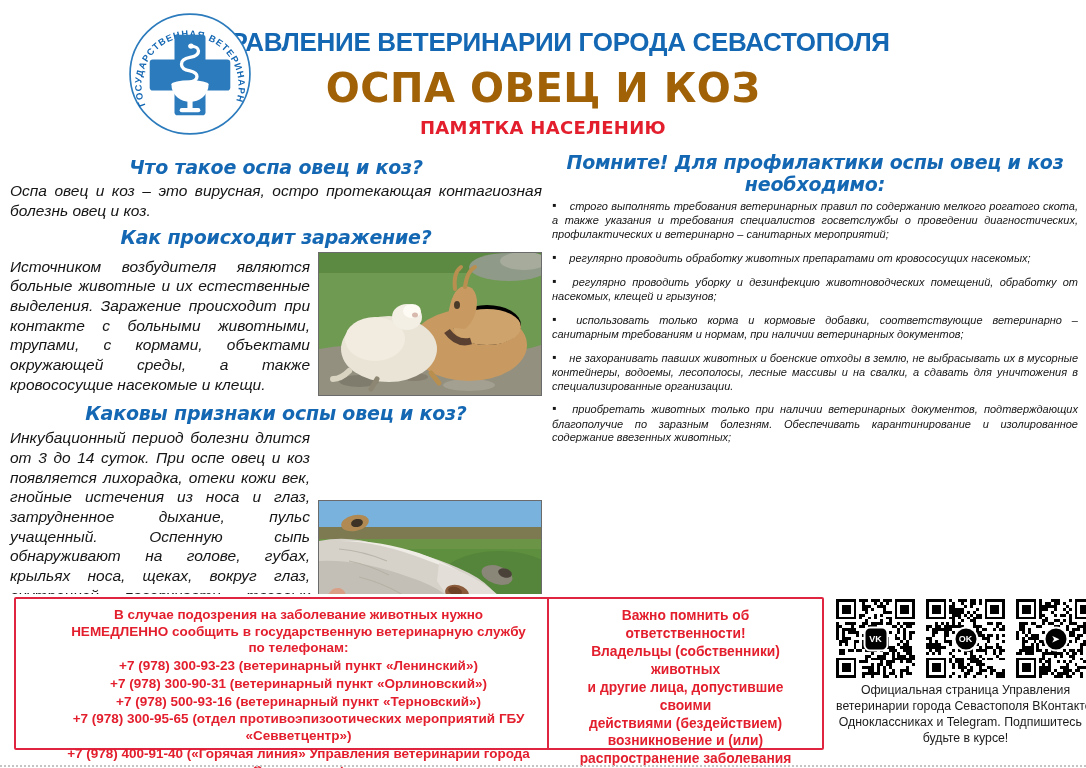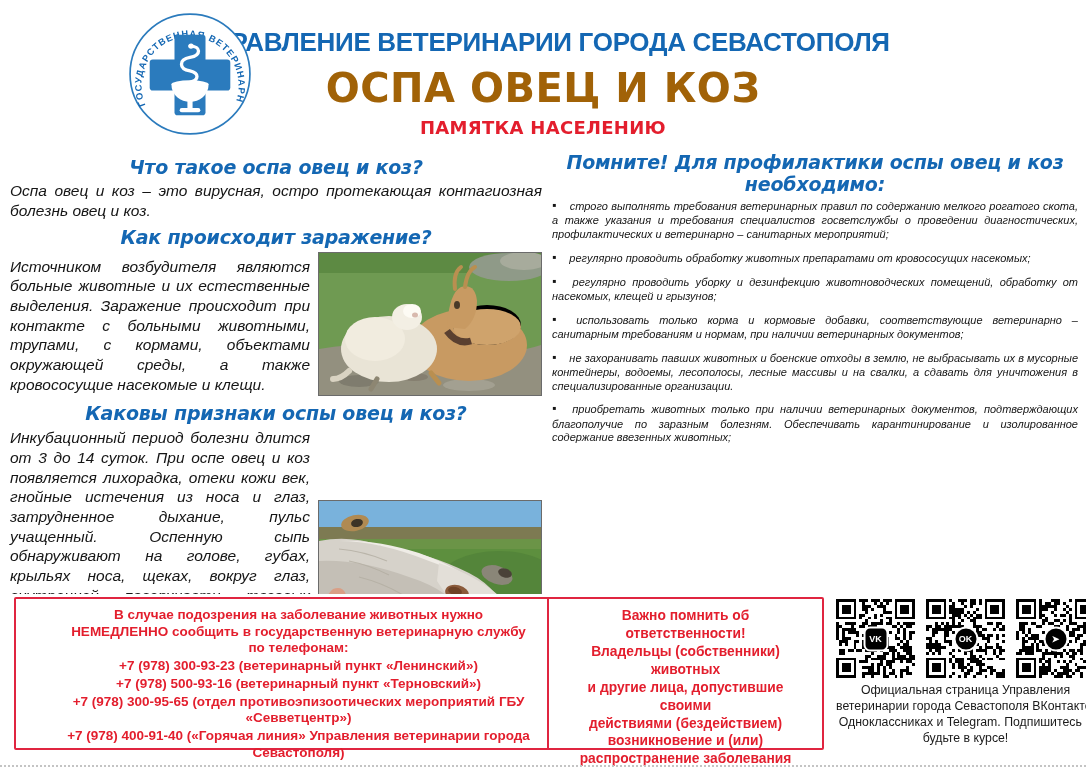--- a/index.html
+++ b/index.html
@@ -172,20 +172,21 @@
         </div>
     </div>
   </div>
 
   <div class="bottom">
     <div class="alert-box">
       <div class="cell phones">
         <div class="intro">В случае подозрения на заболевание животных нужно НЕМЕДЛЕННО сообщить в государственную ветеринарную службу по телефонам:</div>
         <div>
             <div class="phone-line">+7 (978) 300-93-23 (ветеринарный пункт «Ленинский»)</div>
+            <div class="phone-line">+7 (978) 300-90-31 (ветеринарный пункт «Орлиновский»)</div>
             <div class="phone-line">+7 (978) 500-93-16 (ветеринарный пункт «Терновский»)</div>
             <div class="phone-line">+7 (978) 300-95-65 (отдел противоэпизоотических мероприятий ГБУ «Севветцентр»)</div>
             <div class="phone-line">+7 (978) 400-91-40 («Горячая линия» Управления ветеринарии города Севастополя)</div>
           </div>
       </div>
       <div class="cell resp">
         <div>
             <div class="resp-line">Важно помнить об ответственности!</div>
             <div class="resp-line">Владельцы (собственники) животных</div>
             <div class="resp-line">и другие лица, допустившие своими</div>

